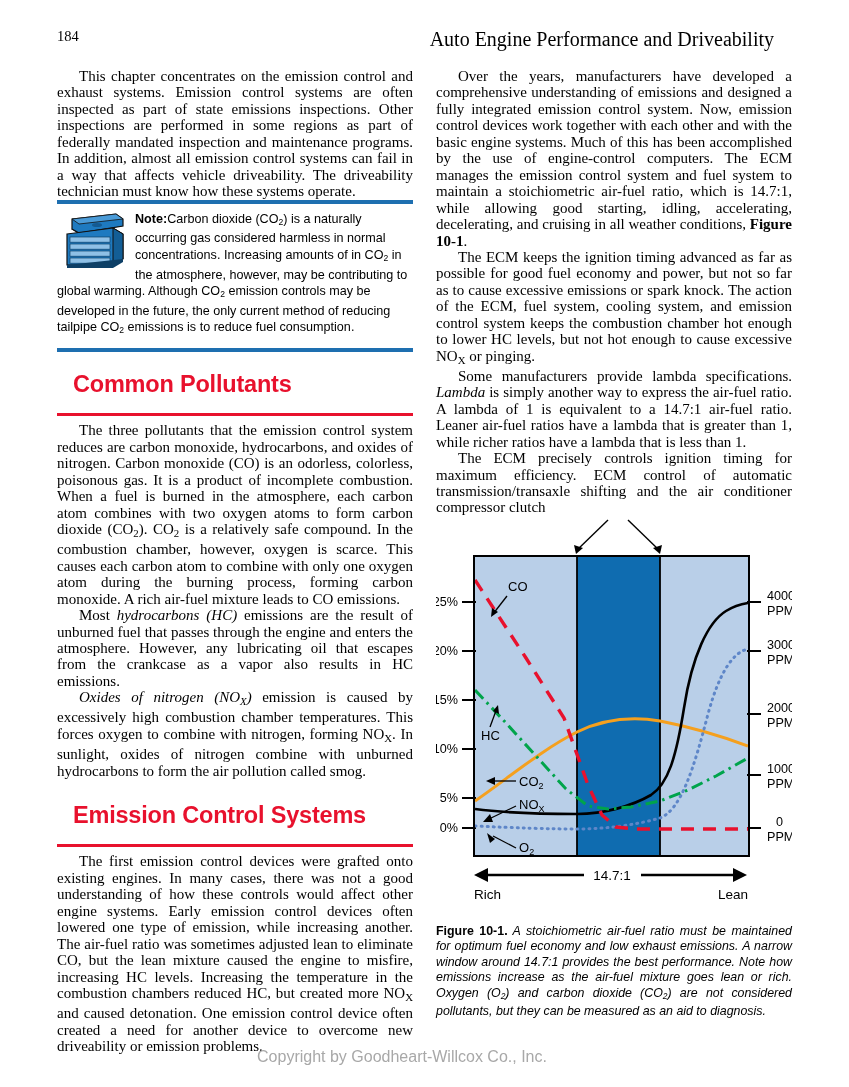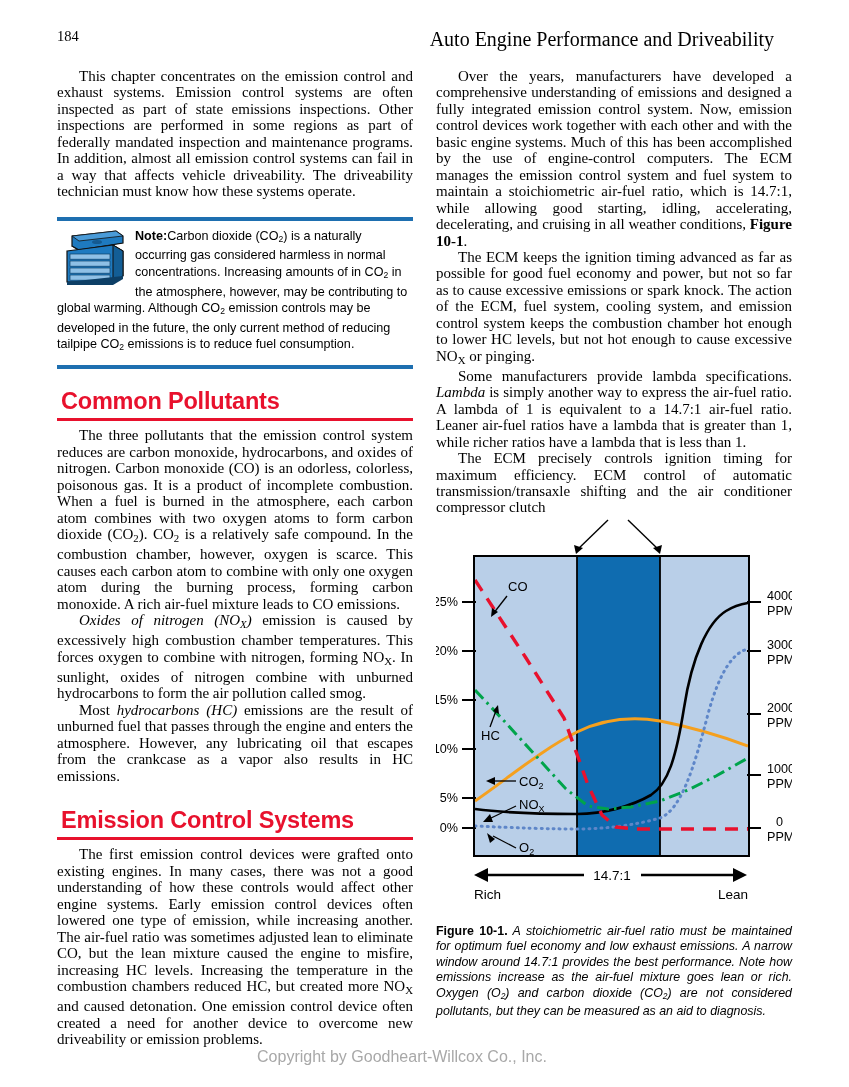--- a/index.html
+++ b/index.html
@@ -30,37 +30,37 @@
     text-align:justify;
     text-indent:22px;
     font-family:"Liberation Serif",serif;
     hyphens:manual;
   }
   sub{font-size:0.72em;vertical-align:-0.25em;}
   .bi{font-weight:normal;font-style:italic;}
   .b{font-weight:bold;}
 
   
-  .notebox{position:relative;margin-top:17px;width:356px;}
+  .notebox{position:relative;width:356px;}
   .note-rule{width:356px;height:4px;background:#1e6fb0;}
   .note-rule.bottom{margin-top:3px;}
   .note-body{
     font-family:"Liberation Sans", sans-serif;
     font-size:12.6px;
     line-height:16.4px;
     padding:7px 0 6px 0;
     text-align:left;
   }
   .note-body sub{font-size:0.68em;vertical-align:-0.28em;}
   .toolbox-wrap{float:left;width:72px;height:58px;margin:2px 6px 0 0;}
 
   
   .head-wrap{margin-top:20px;margin-bottom:6px;}
   h2.sec{
-    margin:4px;
+    margin:16px;
     font-family:"Liberation Sans", sans-serif;
     font-weight:bold;
     font-size:23.5px;
     letter-spacing:-0.2px;
     color:#e8112d;
     line-height:1.08;
   }
   .sec-rule{margin-top:3px;height:3px;background:#e8112d;width:356px;}
 
   
@@ -137,23 +137,23 @@
       <div class="note-rule bottom"></div>
     </div>
 
     <div class="head-wrap">
       <h2 class="sec">Common Pollutants</h2>
       <div class="sec-rule"></div>
     </div>
 
     <p class="body"><span>The three pollutants that the emission control system reduces are carbon monoxide, hydrocarbons, and oxides of nitrogen. Carbon monoxide (CO) is an odorless, colorless, poisonous gas. It is a product of incomplete combustion. When a fuel is burned in the atmosphere, each carbon atom combines with two oxygen atoms to form carbon dioxide (CO</span><sub>2</sub><span>). CO</span><sub>2</sub><span> is a relatively safe compound. In the combustion chamber, however, oxygen is scarce. This causes each carbon atom to combine with only one oxygen atom during the burning process, forming carbon monoxide. A rich air-fuel mixture leads to CO emissions.</span></p>
 
+    <p class="body"><span>Most </span><span class="bi">hydrocarbons (HC)</span><span> emissions are the result of unburned fuel that passes through the engine and enters the atmosphere. However, any lubricating oil that escapes from the crankcase as a vapor also results in HC emissions.</span></p>
+
     <p class="body"><span class="bi">Oxides of nitrogen (NO</span><sub class="bi">X</sub><span class="bi">)</span><span> emission is caused by excessively high combustion chamber temperatures. This forces oxygen to combine with nitrogen, forming NO</span><sub>X</sub><span>. In sunlight, oxides of nitrogen combine with unburned hydrocarbons to form the air pollution called smog.</span></p>
-
-    <p class="body"><span>Most </span><span class="bi">hydrocarbons (HC)</span><span> emissions are the result of unburned fuel that passes through the engine and enters the atmosphere. However, any lubricating oil that escapes from the crankcase as a vapor also results in HC emissions.</span></p>
 
     <div class="head-wrap" style="margin-top:24px;">
       <h2 class="sec">Emission Control Systems</h2>
       <div class="sec-rule"></div>
     </div>
 
     <p class="body"><span>The first emission control devices were grafted onto existing engines. In many cases, there was not a good understanding of how these controls would affect other engine systems. Early emission control devices often lowered one type of emission, while increasing another. The air-fuel ratio was sometimes adjusted lean to eliminate CO, but the lean mixture caused the engine to misfire, increasing HC levels. Increasing the temperature in the combustion chambers reduced HC, but created more NO</span><sub>X</sub><span> and caused detonation. One emission control device often created a need for another device to overcome new driveability or emission problems.</span></p>
   </div>
 
   <div class="col col-right">

